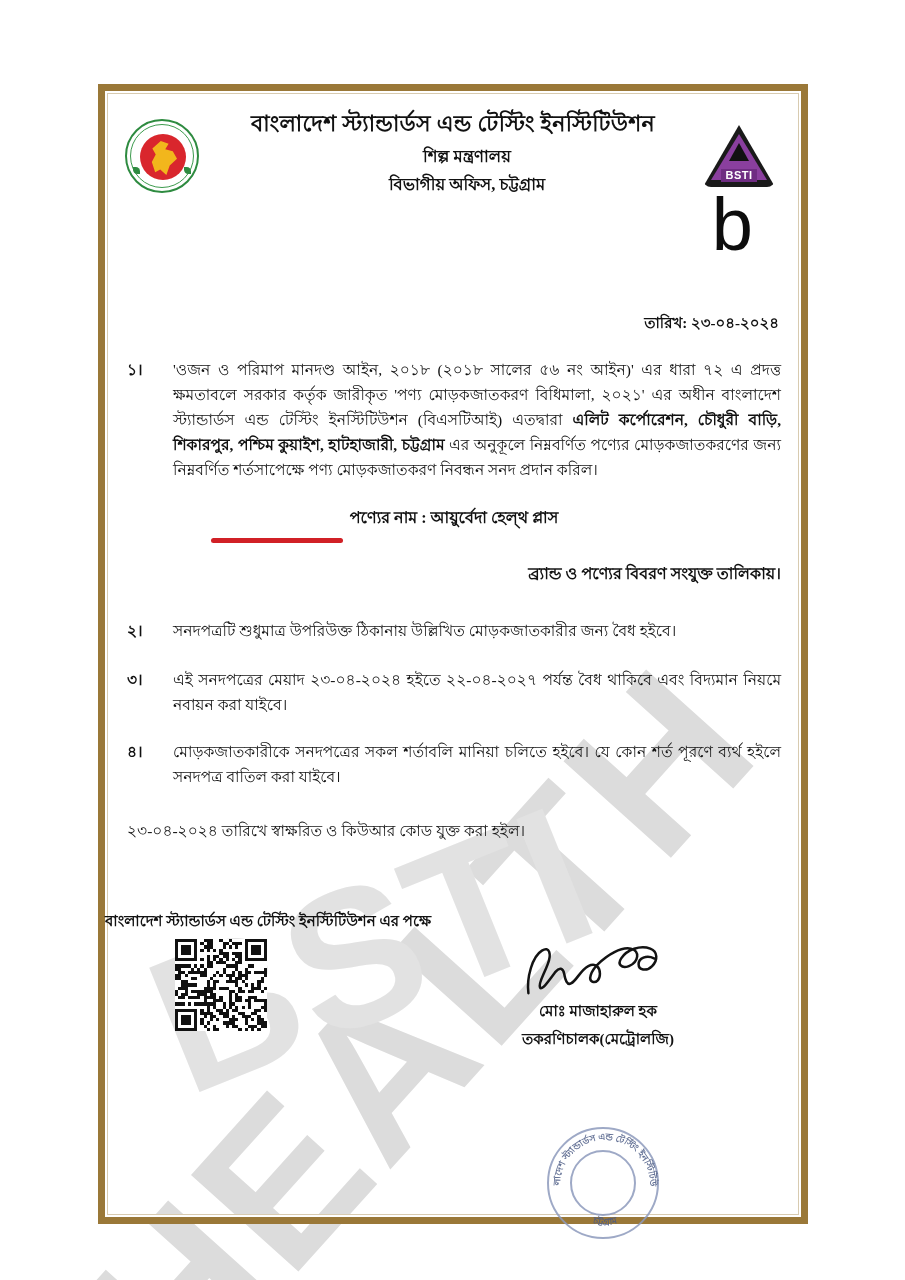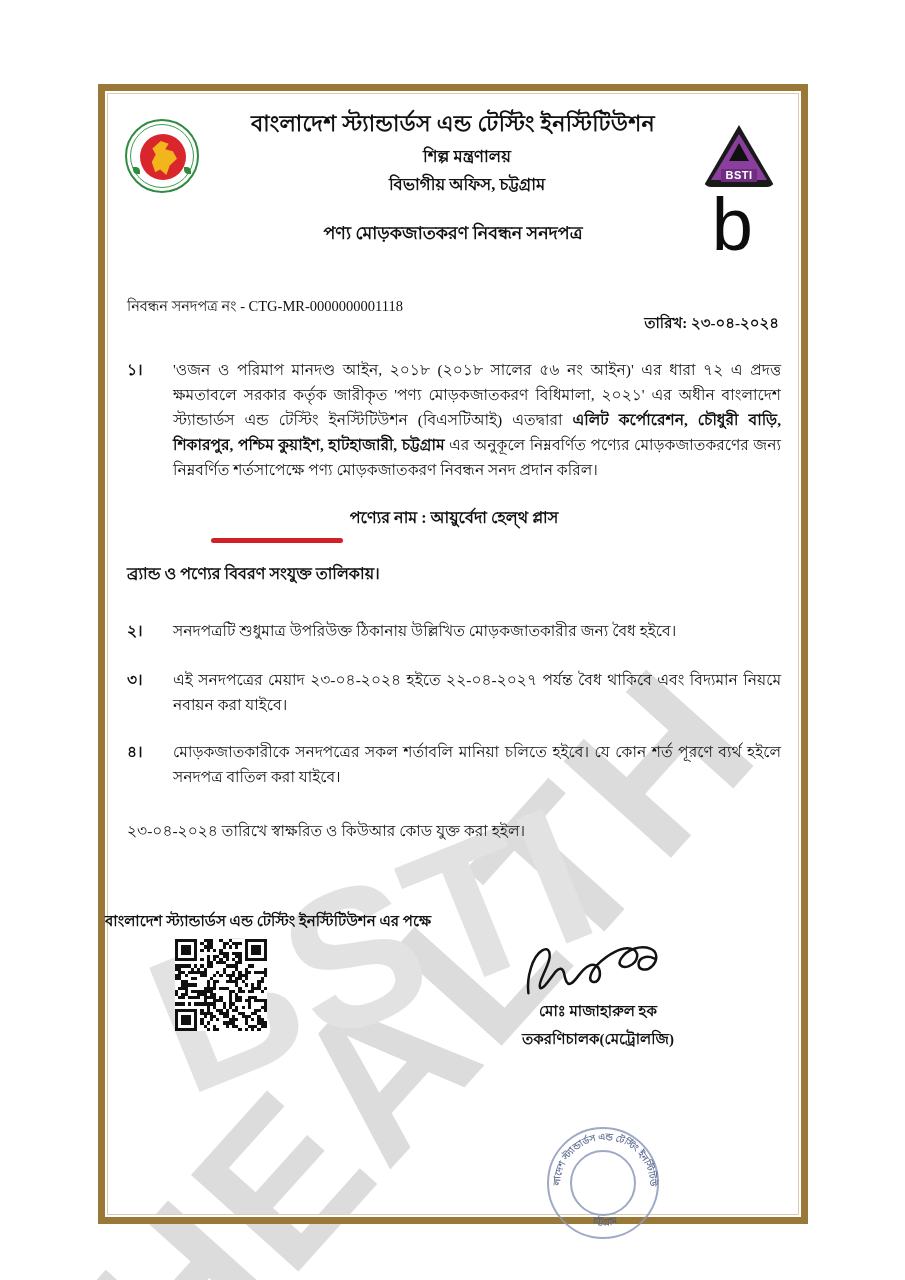--- a/index.html
+++ b/index.html
@@ -252,21 +252,21 @@
     height: 5px;
     background: #d12026;
     border-radius: 3px;
     margin: 6px auto 0 auto;
     width: 132px;
     margin-left: 84px;
   }
   #brand-note {
     font-size: 16px;
     font-weight: 700;
-    text-align: left;
+    text-align: right;
     margin-top: 18px;
   }
 
   #signed-note {
     font-size: 15.5px;
     line-height: 1.6;
     margin-top: 30px;
   }
 
   
@@ -361,29 +361,24 @@
     <div class="tri-mid"></div>
     <div class="tri-inner"></div>
     <div class="bsti-word">BSTI</div>
   </div>
   <div id="brand-b">b</div>
 
   <div id="header-block">
     <div class="org-title">বাংলাদেশ স্ট্যান্ডার্ডস এন্ড টেস্টিং ইনস্টিটিউশন</div>
     <div class="org-sub">শিল্প মন্ত্রণালয়</div>
     <div class="org-sub">বিভাগীয় অফিস, চট্টগ্রাম</div>
-    <div class="doc-title">পণ্য মোড়কজাতকরণ নিবন্ধন সনদপত্র</div>
   </div>
 
   <div id="meta-row">
     <div id="meta-left">
-      <div class="meta-line">
-        <span>নিবন্ধন সনদপত্র নং -</span>
-        <span class="mono-val">CTG-MR-0000000001118</span>
-      </div>
     </div>
     <div id="meta-right">
       <span>তারিখ:</span>
       <span>২৩-০৪-২০২৪</span>
     </div>
   </div>
 
   <div id="body-block">
 
     <div class="clause" id="clause-1">

